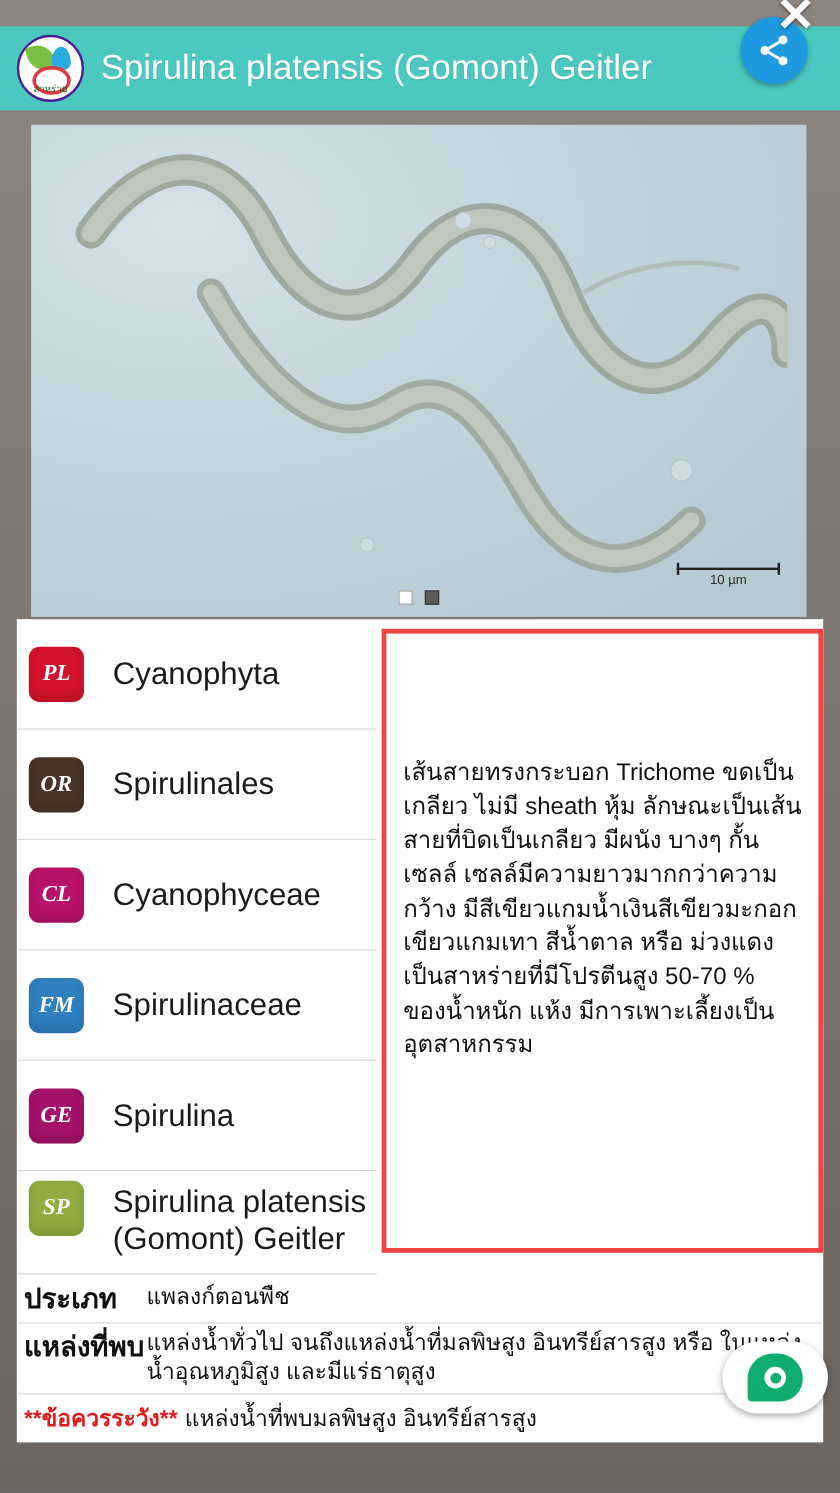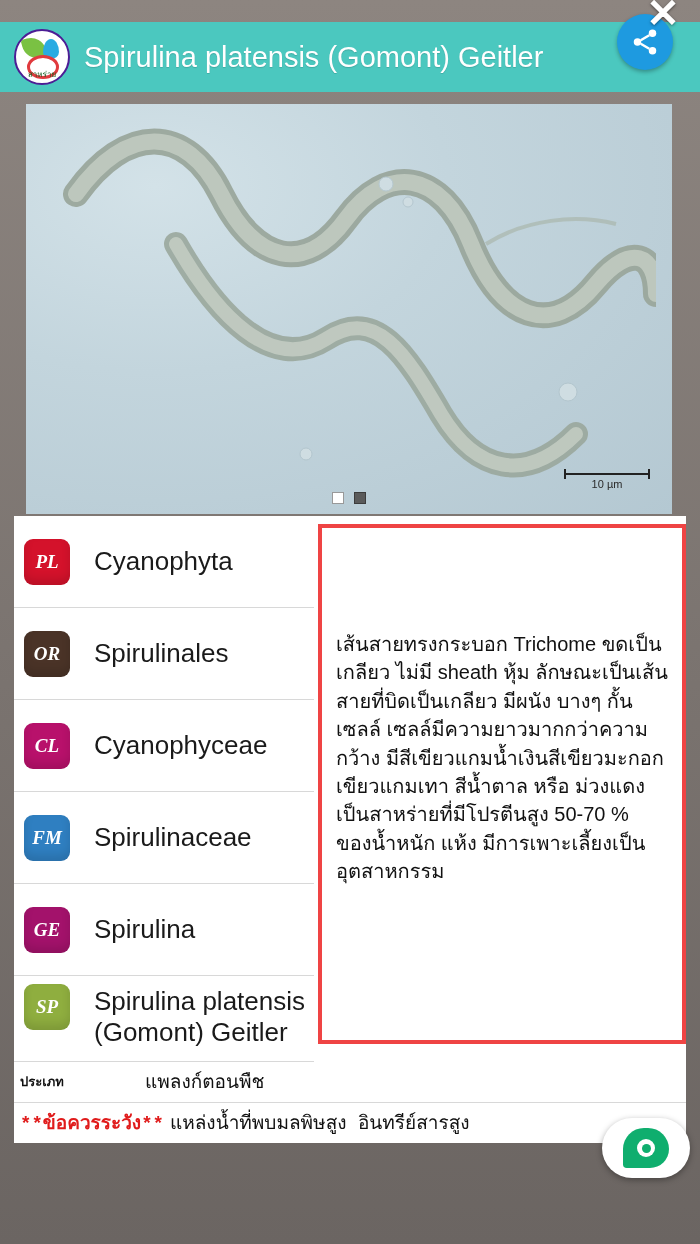--- a/index.html
+++ b/index.html
@@ -176,41 +176,40 @@
   }
   .taxo-row.tall { height: 86px; align-items: flex-start; padding-top: 8px; }
   .taxo-row.tall .taxo-name { margin-top: 2px; }
   .kv-row {
     display: flex;
     border-bottom: 1px solid #d8d8d8;
     min-height: 41px;
     align-items: center;
   }
   .kv-key {
-    width: 131px;
+    width: 108px;
     padding-left: 6px;
-    font-size: 13px;
+    font-size: 23px;
     font-weight: bold;
     color: #111;
     line-height: 1.22;
   }
   .kv-val {
     flex: 1;
     font-size: 19px;
     color: #111;
     line-height: 1.25;
     padding-right: 6px;
   }
   .kv-row.multi { align-items: flex-start; padding: 5px 0; }
   .warn-row {
     display: flex;
     align-items: center;
     padding: 4px 0 6px 6px;
     font-size: 19px;
-    font-family: Liberation Mono, monospace;
   }
   .warn-label { color: #e01b1b; font-weight: bold; white-space: nowrap; }
   .warn-text { color: #111; margin-left: 6px; }
   
   .desc {
     position: absolute;
     top: 8px; left: 304px;
     width: 368px;
     height: 520px;
     border: 4px solid #ef4444;
@@ -327,20 +326,24 @@
       <div class="badge" style="background: rgb(143, 174, 63);">SP</div>
       <div class="taxo-name">Spirulina platensis (Gomont) Geitler</div>
     </div>
 
     <div class="kv-row">
       <div class="kv-key">ประเภท</div>
       <div class="kv-val">แพลงก์ตอนพืช</div>
     </div>
 
 
+    <div class="kv-row multi">
+      <div class="kv-key">แหล่งที่พบ</div>
+      <div class="kv-val">แหล่งน้ำทั่วไป จนถึงแหล่งน้ำที่มลพิษสูง อินทรีย์สารสูง หรือ ในแหล่งน้ำอุณหภูมิสูง และมีแร่ธาตุสูง</div>
+    </div>
 
     <div class="warn-row">
       <div class="warn-label">**ข้อควรระวัง**</div>
       <div class="warn-text">แหล่งน้ำที่พบมลพิษสูง อินทรีย์สารสูง</div>
     </div>
 
     <div class="desc">
       <div class="desc-spacer"></div>
       <p>เส้นสายทรงกระบอก Trichome ขดเป็นเกลียว ไม่มี sheath หุ้ม ลักษณะเป็นเส้นสายที่บิดเป็นเกลียว มีผนัง บางๆ กั้นเซลล์ เซลล์มีความยาวมากกว่าความกว้าง มีสีเขียวแกมน้ำเงินสีเขียวมะกอก เขียวแกมเทา สีน้ำตาล หรือ ม่วงแดง เป็นสาหร่ายที่มีโปรตีนสูง 50-70 % ของน้ำหนัก แห้ง มีการเพาะเลี้ยงเป็นอุตสาหกรรม</p>
     </div>

